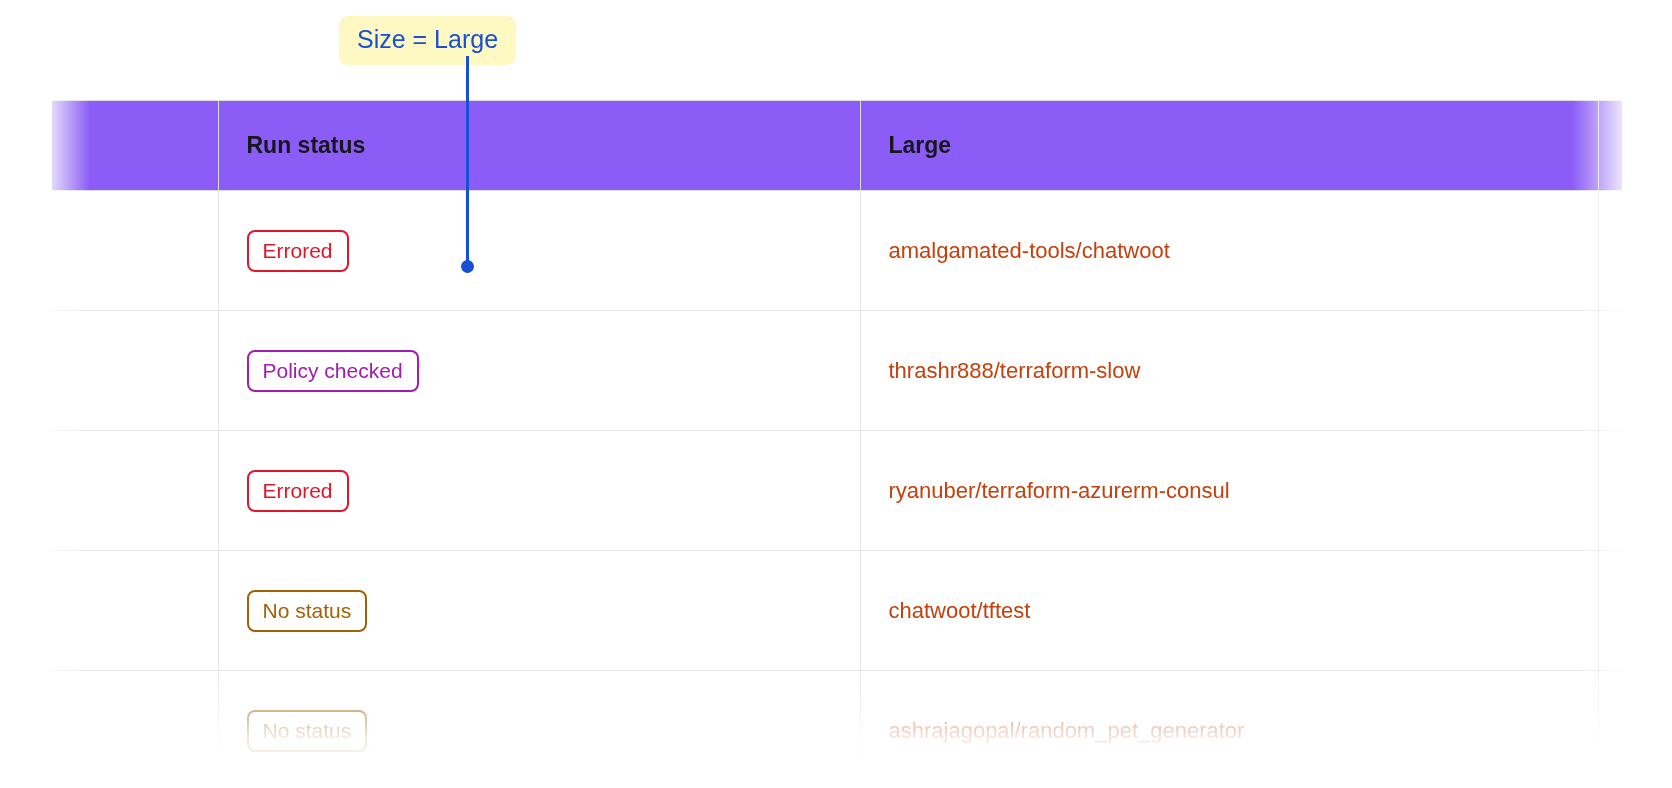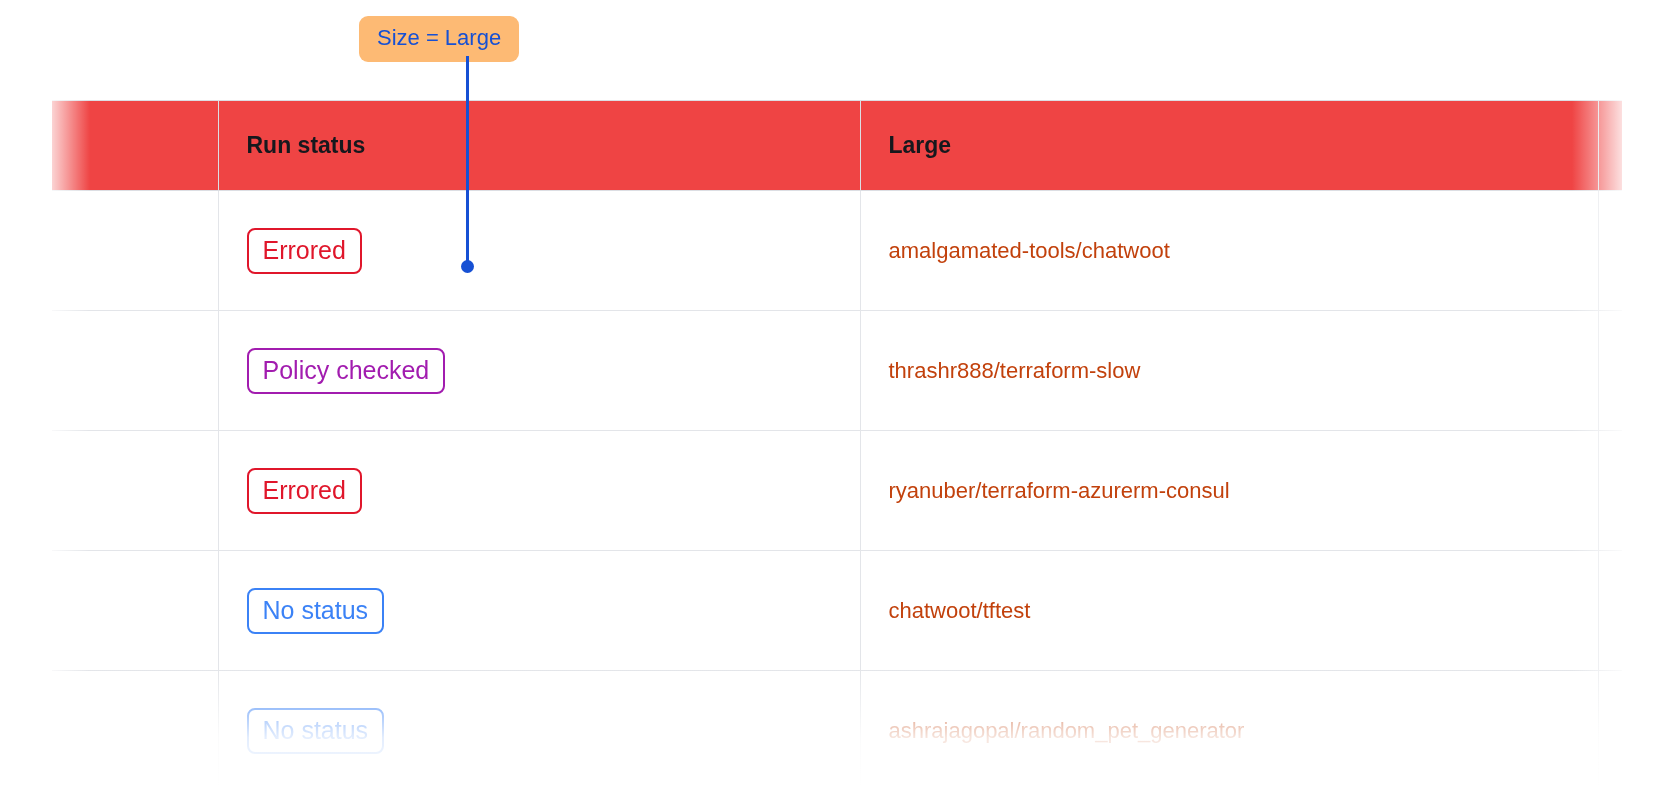--- a/index.html
+++ b/index.html
@@ -38,21 +38,21 @@
     font-size: 21px;
     color: #3b3d45;
   }
 
   table.run-table col.col-select { width: 166px; }
   table.run-table col.col-status { width: 642px; }
   table.run-table col.col-repo   { width: 738px; }
   table.run-table col.col-extra  { width: 24px; }
 
   thead th {
-    background: #ef4444;
+    background: #8b5cf6;
     border-top: 1px solid #dcdee3;
     border-bottom: 1px solid #dcdee3;
     border-right: 1px solid #dcdee3;
     height: 90px;
     padding: 0 0 0 28px;
     text-align: left;
     vertical-align: middle;
     font-size: 23px;
     font-weight: bold;
     color: #16181d;
@@ -78,28 +78,28 @@
     color: #c2410c;
     white-space: nowrap;
   }
 
   
   .pill {
     display: inline-block;
     border: 2px solid currentColor;
     border-radius: 8px;
     padding: 8px 14px 9px 14px;
-    font-size: 25px;
+    font-size: 21px;
     line-height: 1;
     background: #ffffff;
     white-space: nowrap;
   }
   .pill.errored        { color: #e0162b; }
   .pill.policy-checked { color: #a21caf; }
-  .pill.no-status      { color: #3b82f6; }
+  .pill.no-status      { color: #a16207; }
 
   
   .fade {
     position: absolute;
     pointer-events: none;
   }
   .fade-left {
     left: 0; top: 0;
     width: 90px; height: 788px;
     background: linear-gradient(to right, #ffffff 0%, #ffffff 45%, rgba(255,255,255,0) 100%);
@@ -118,25 +118,25 @@
   
   .annotation {
     position: absolute;
     left: 0; top: 0;
     width: 1672px;
     height: 300px;
     pointer-events: none;
   }
   .anno-badge {
     position: absolute;
-    left: 359px;
+    left: 339px;
     top: 16px;
-    background: #fdba74;
+    background: #fef9c3;
     color: #1650d4;
-    font-size: 22px;
+    font-size: 25px;
     border-radius: 9px;
     padding: 9px 18px 11px 18px;
     white-space: nowrap;
     pointer-events: auto;
   }
   .anno-line {
     position: absolute;
     left: 466px;
     top: 56px;
     width: 3px;

